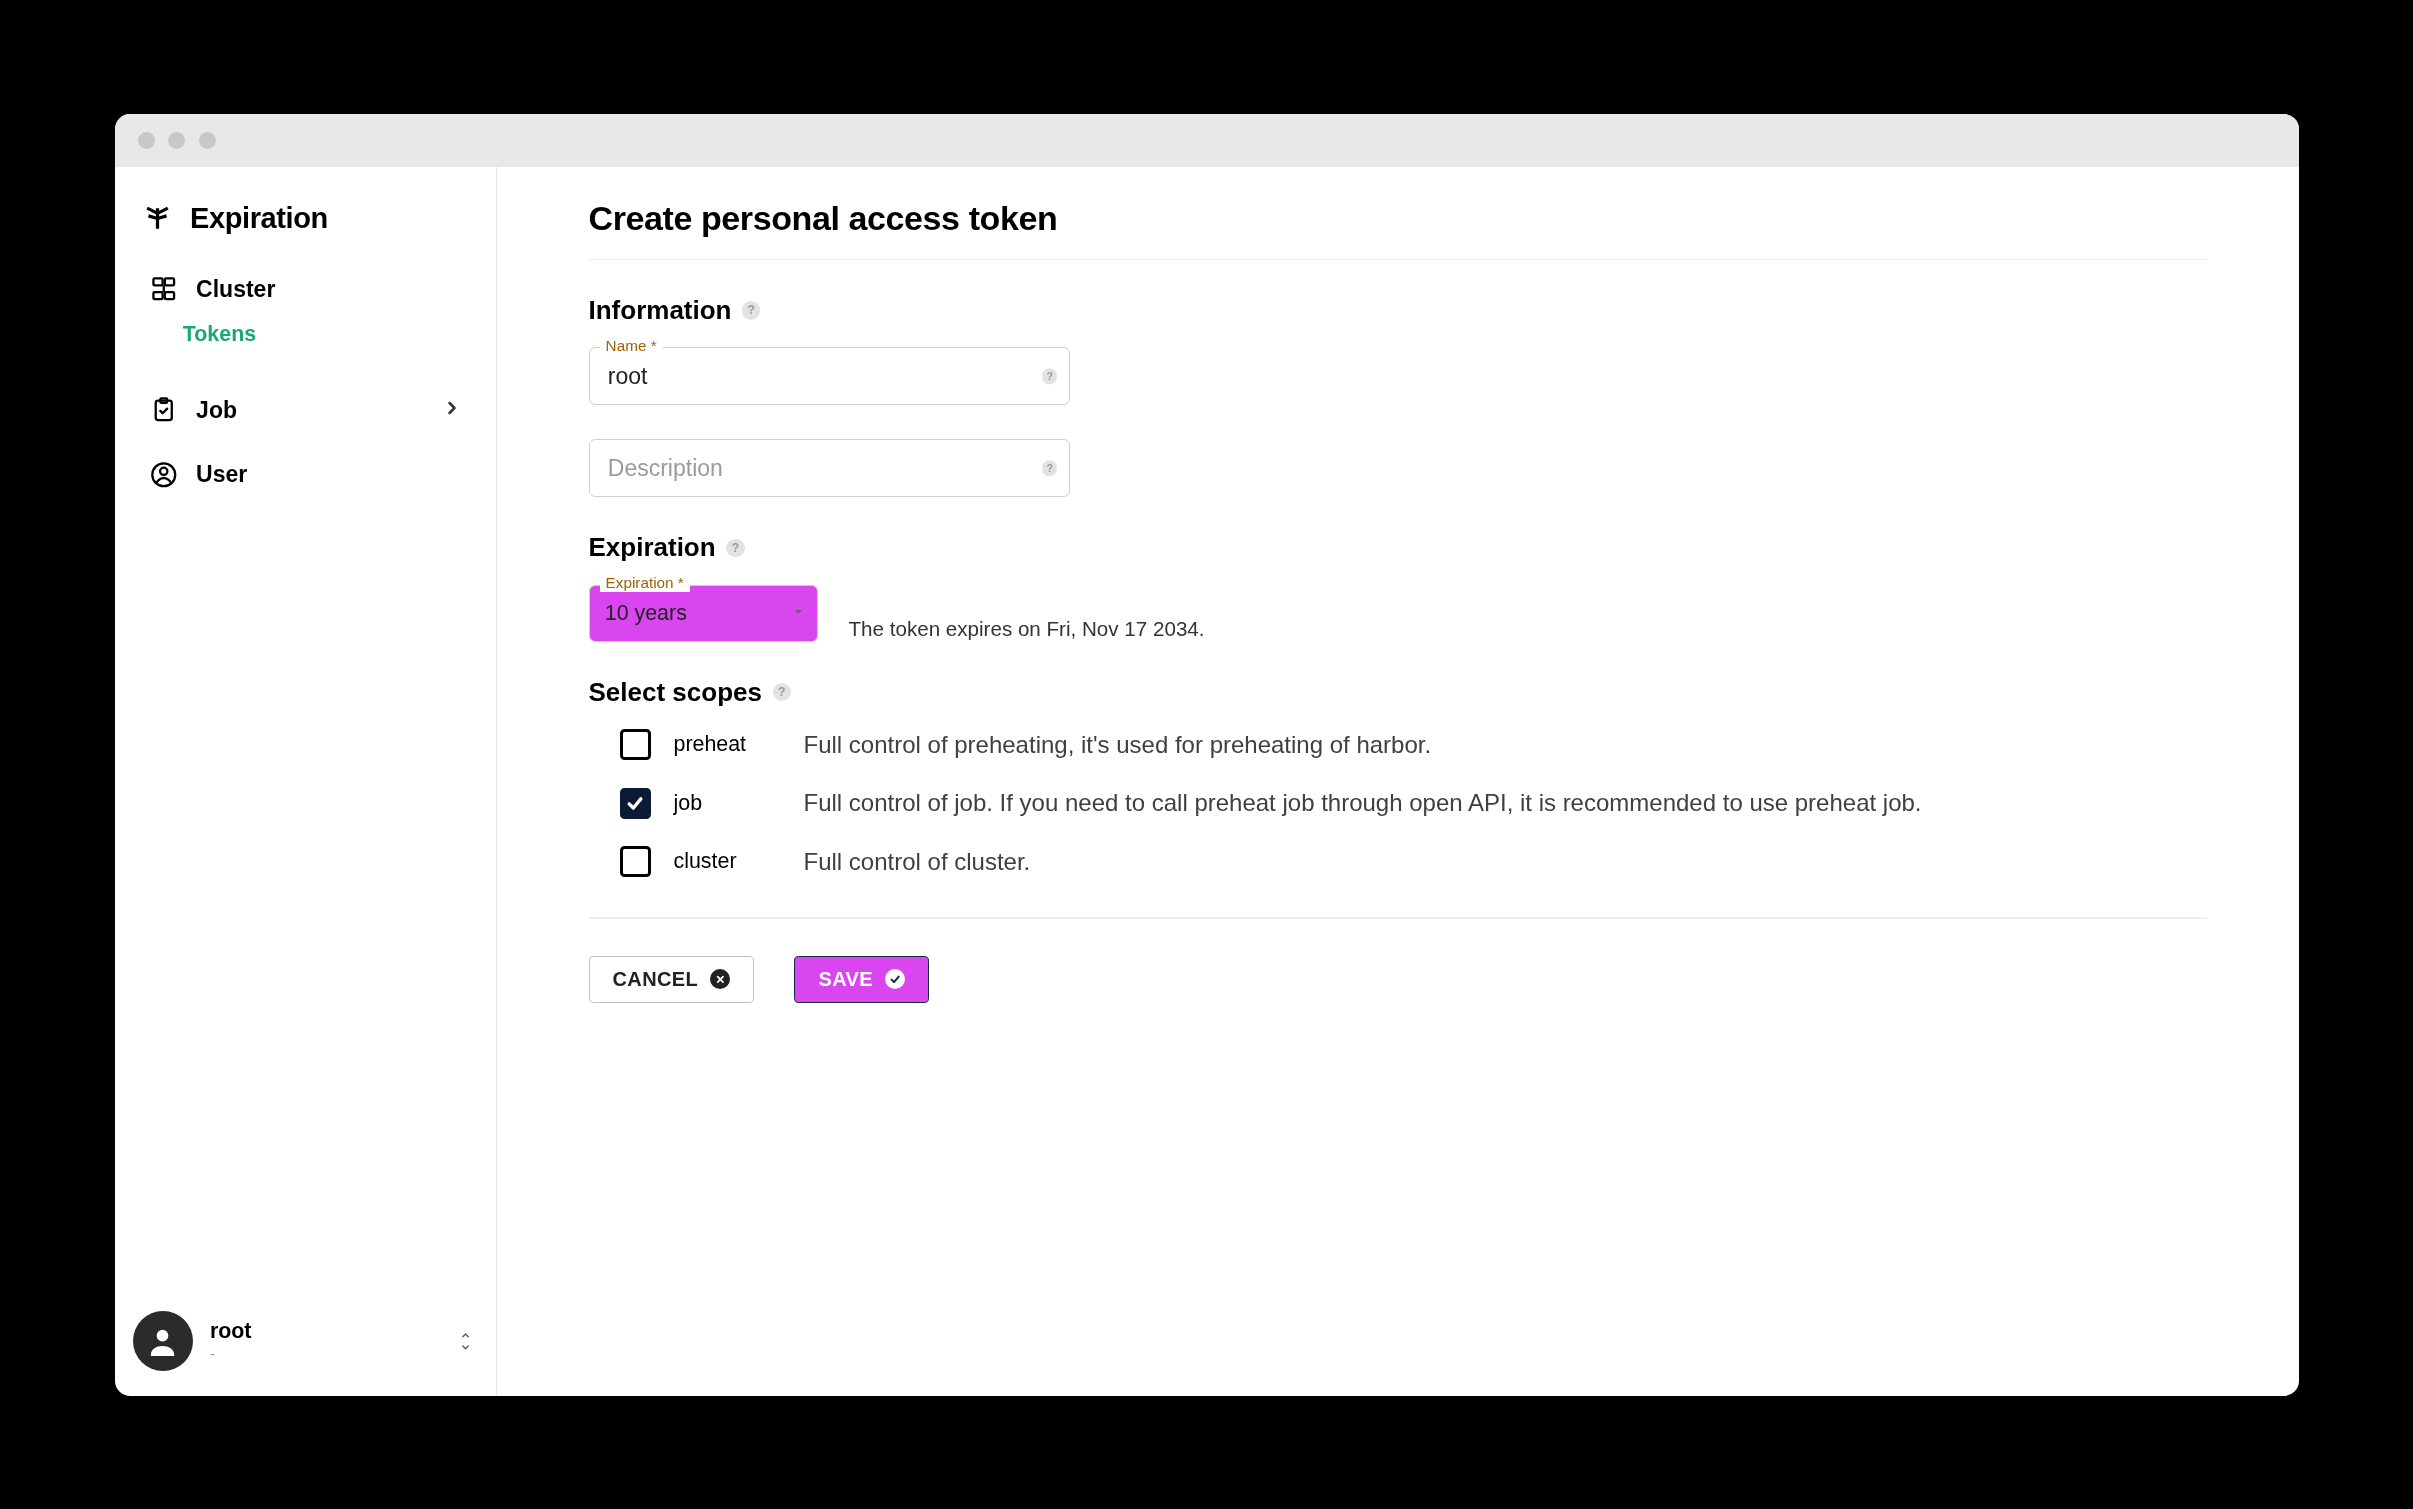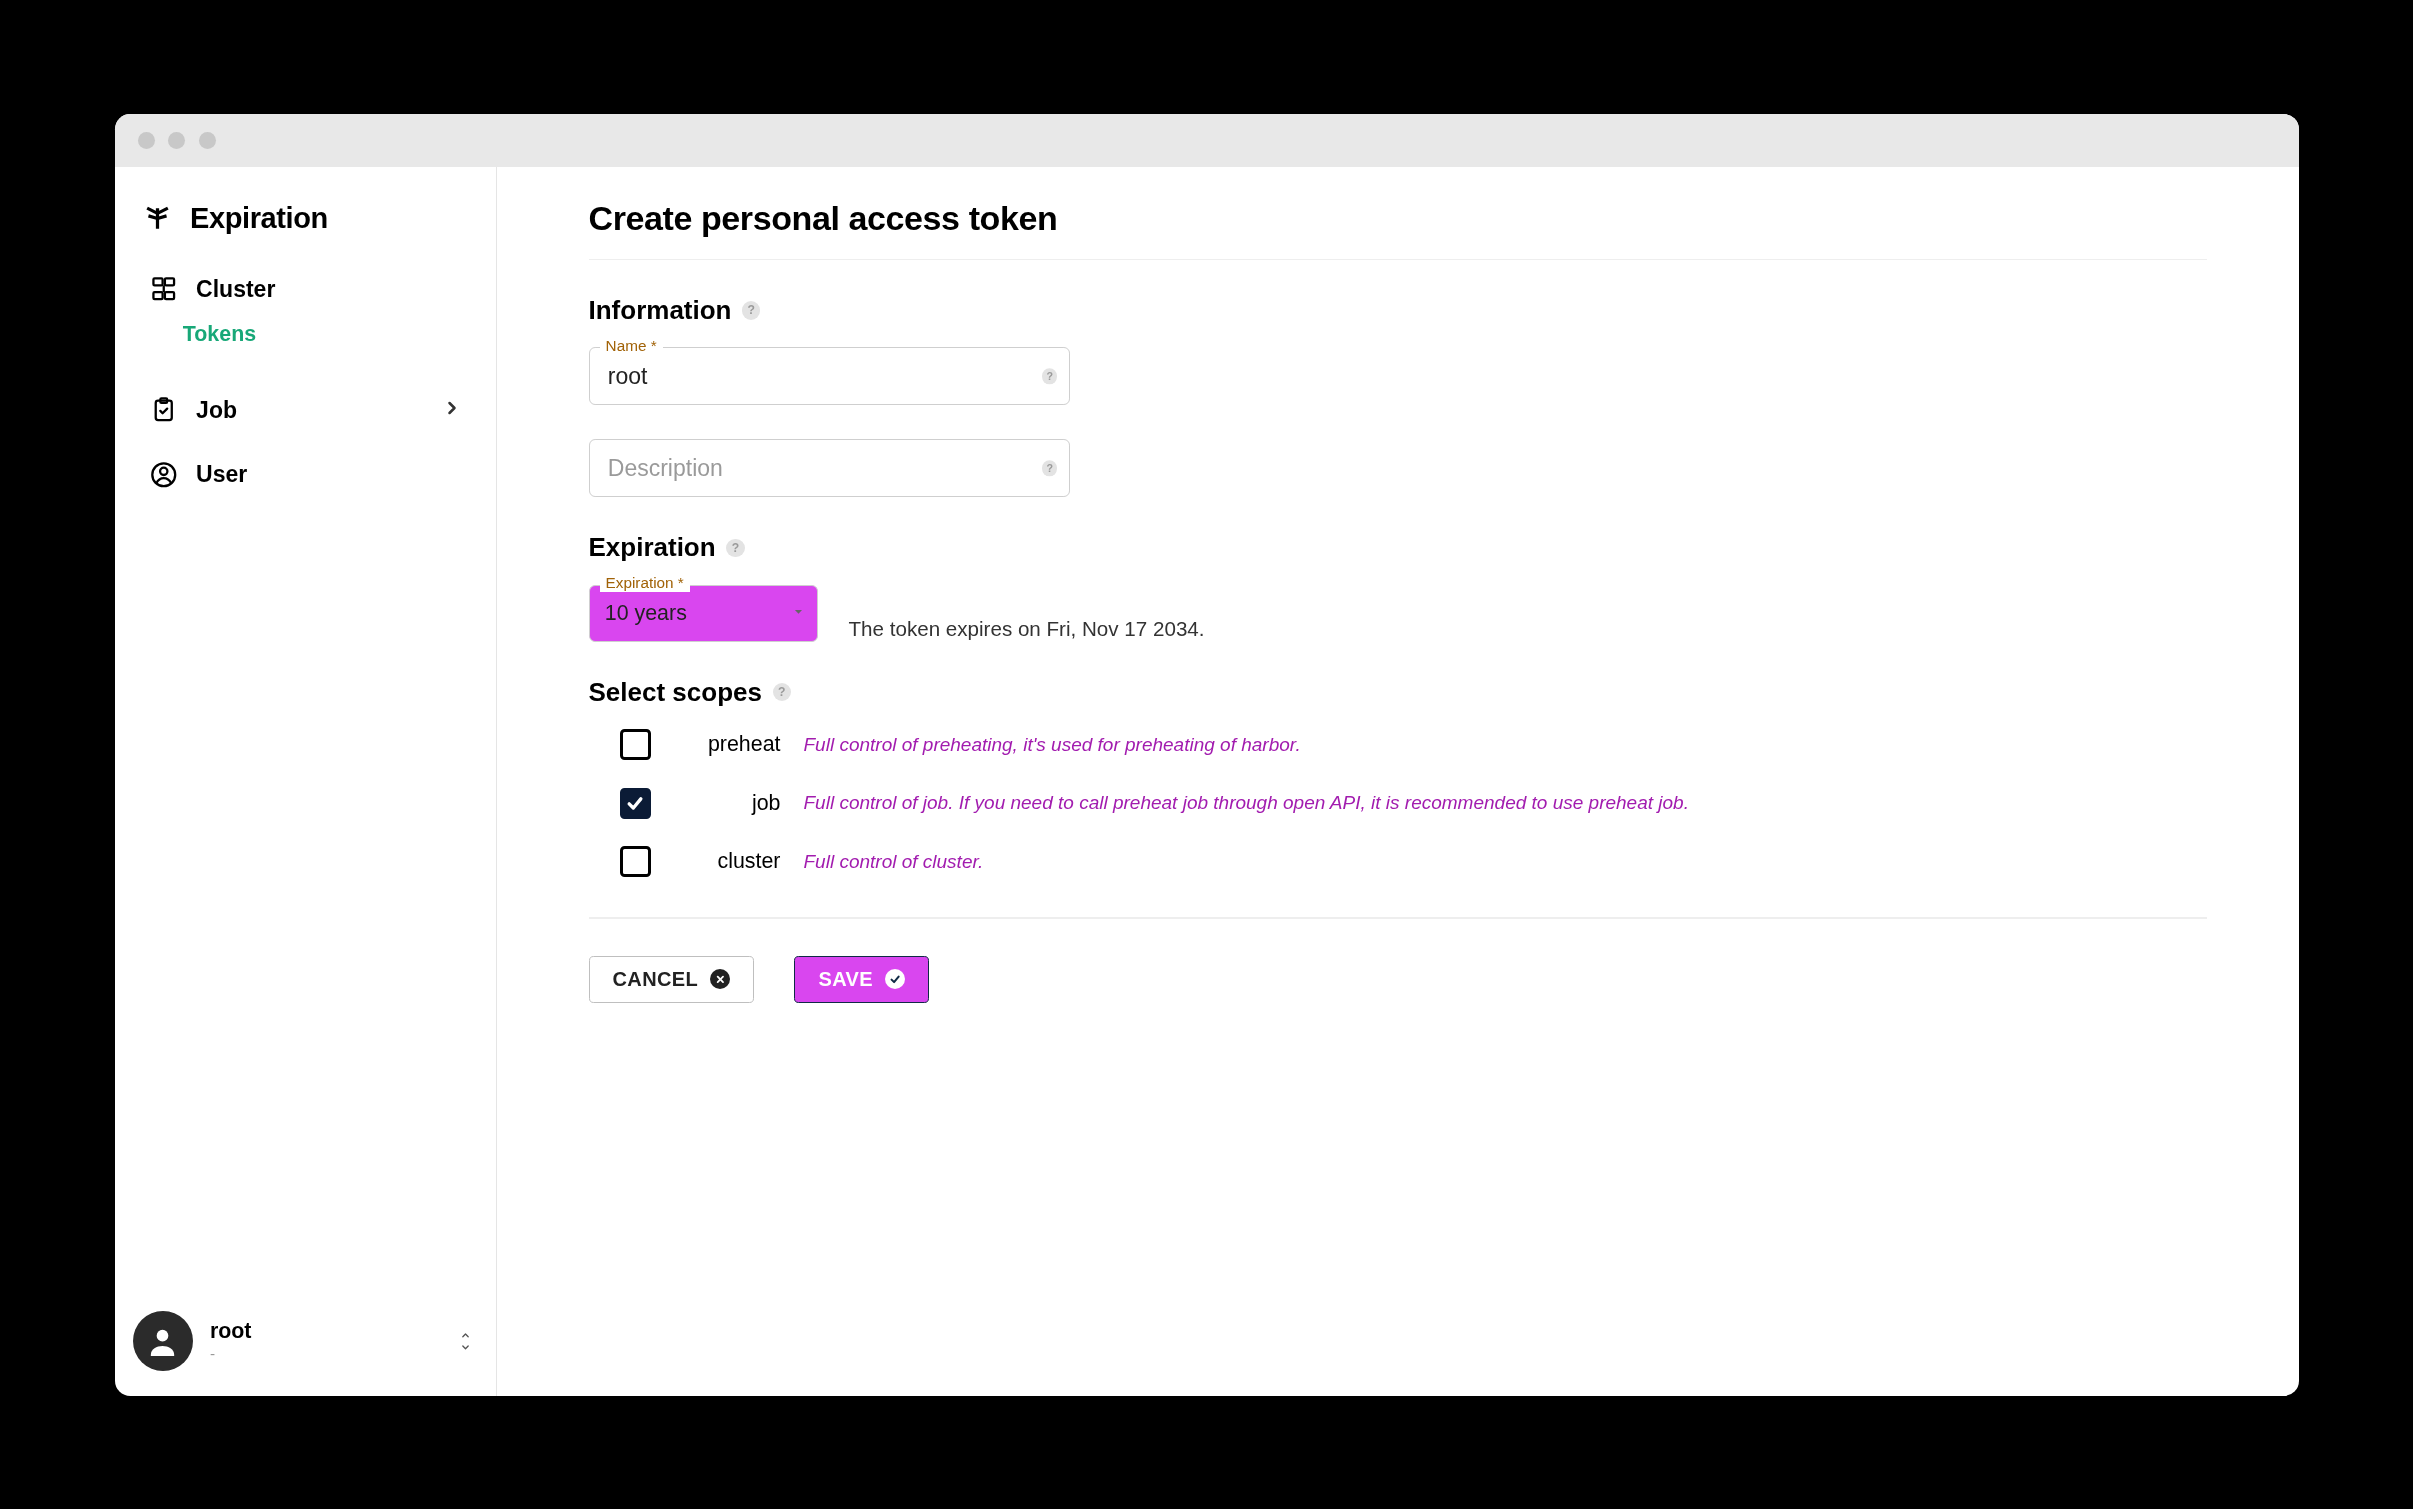--- a/index.html
+++ b/index.html
@@ -158,28 +158,28 @@
   .exp-row { display:flex; align-items:center; gap:31px; }
   .select-wrap { position:relative; width: 229px; }
   .select-field {
     width:100%; height:57px; border:1.5px solid #cfcfcf; border-radius:6.1px;
     padding:0 34px 0 15.3px; font-size:21.4px; background:#d946ef; cursor:pointer;
     display:flex; align-items:center; color:#222;
   }
   .select-caret { position:absolute; right:10.7px; top:50%; transform:translateY(-50%); color:#666; }
   .exp-text { font-size:20.6px; color:#333;margin-top:32px; }
   .scopes { display:flex; flex-direction:column; gap:27.5px; margin-top:6.1px; margin-left:31px; }
-  .scope-row { display:flex; align-items:center; gap:23px;text-align:right; }
+  .scope-row { display:flex; align-items:center; gap:23px; }
   .chk {
     width:31px; height:31px; border:3.1px solid #000; border-radius:4.6px; position:relative; cursor:pointer; flex:0 0 auto;
     display:flex; align-items:center; justify-content:center; background:#fff;
   }
   .chk.checked { background:#0b1b36; border-color:#0b1b36; color:#fff; }
   .scope-name { font-size:21.4px; font-weight:500; width:107px; }
-  .scope-desc { font-size:19px; color:#a21caf;font-style:italic; }
+  .scope-desc { font-size:24px; color:#404040; }
   .divider { height:1.5px; background:#eee; margin:40px 0 37px 0; }
   .actions { display:flex; gap:40px; }
   .btn {
     height:47px; padding:0 23px; border-radius:4.6px; font-size:20px; font-weight:600;
     display:flex; align-items:center; gap:12.2px; cursor:pointer; letter-spacing:0.4px;
   }
   .btn.outline { background:#fff; border:1.5px solid #bfbfbf; color:#222; }
   .btn.solid { background:#d946ef; border:1.5px solid #102a45; color:#fff; }
   .btn-icon { width:20px; height:20px; border-radius:50%; display:flex; align-items:center; justify-content:center; }
   .btn.outline .btn-icon { background:#222; color:#fff; }

